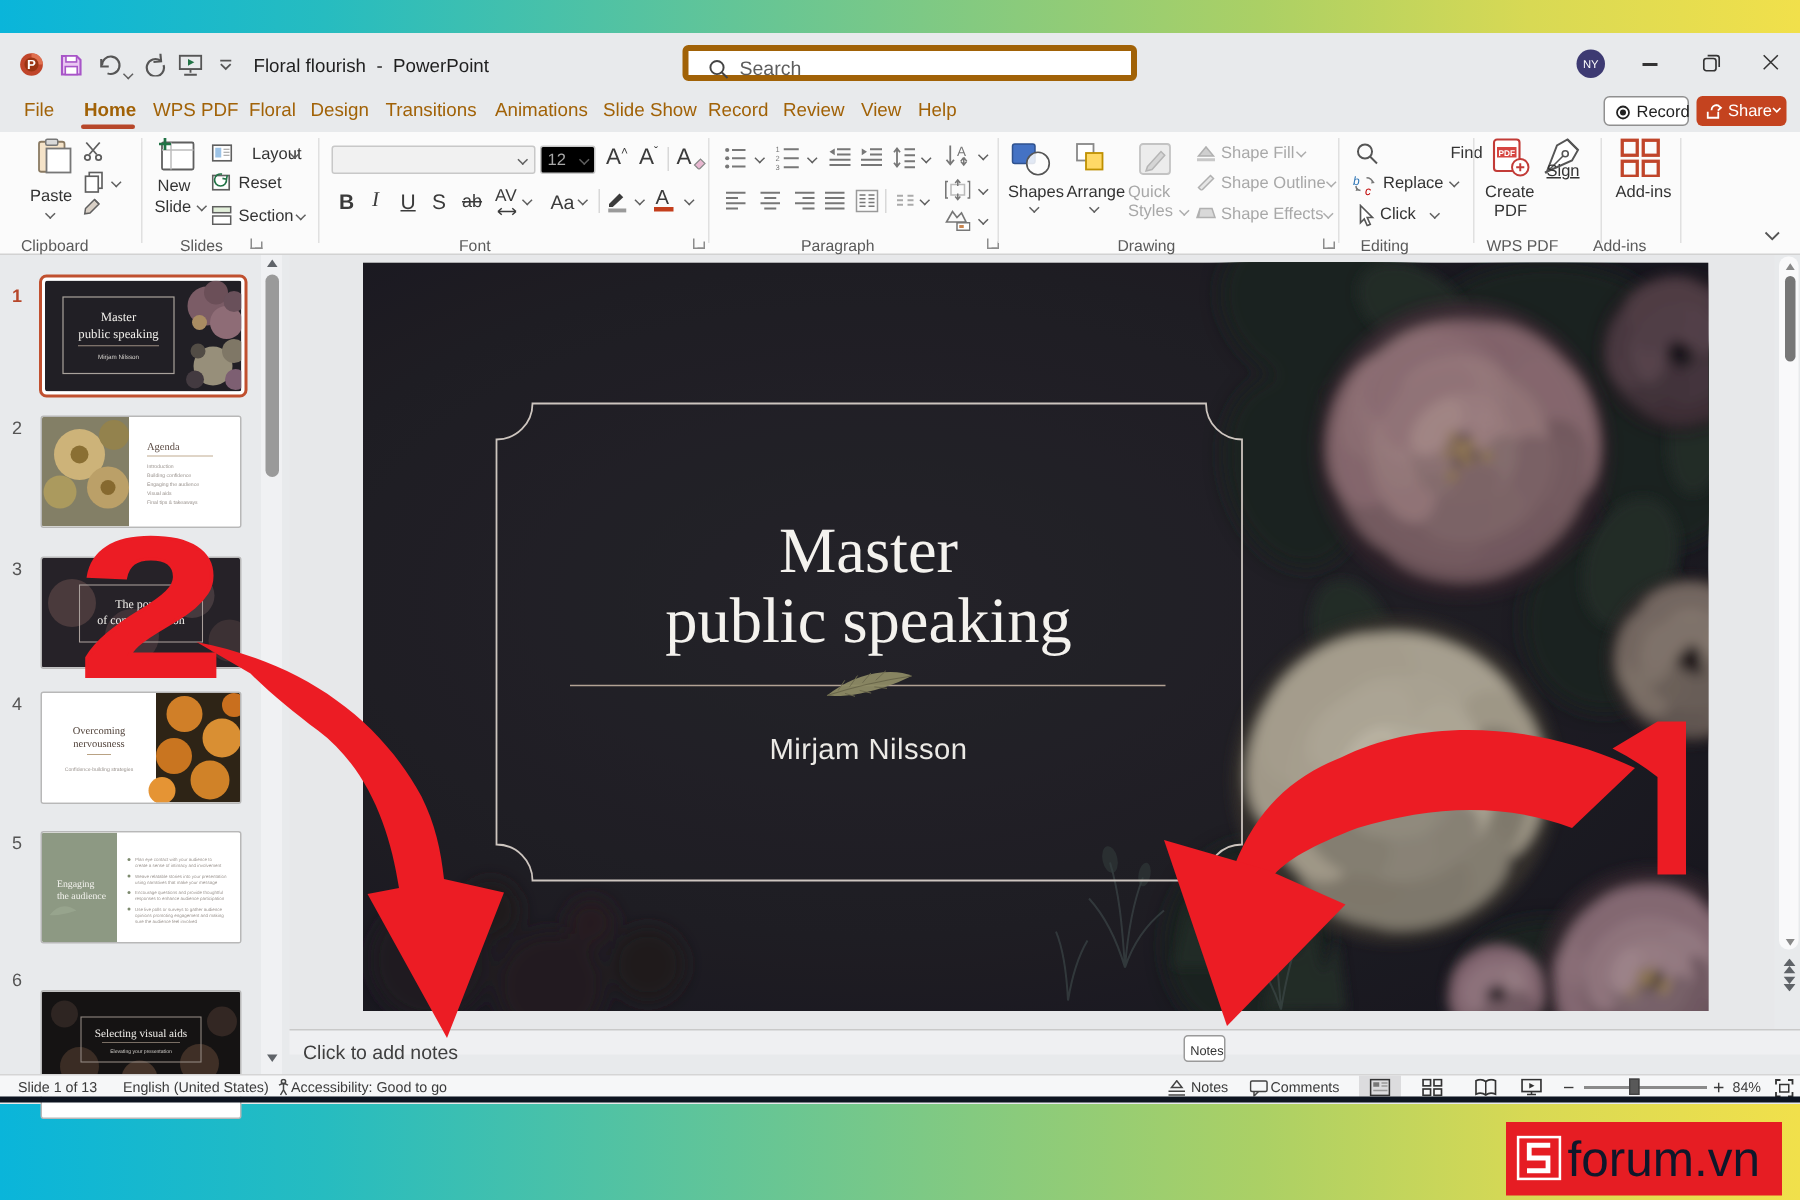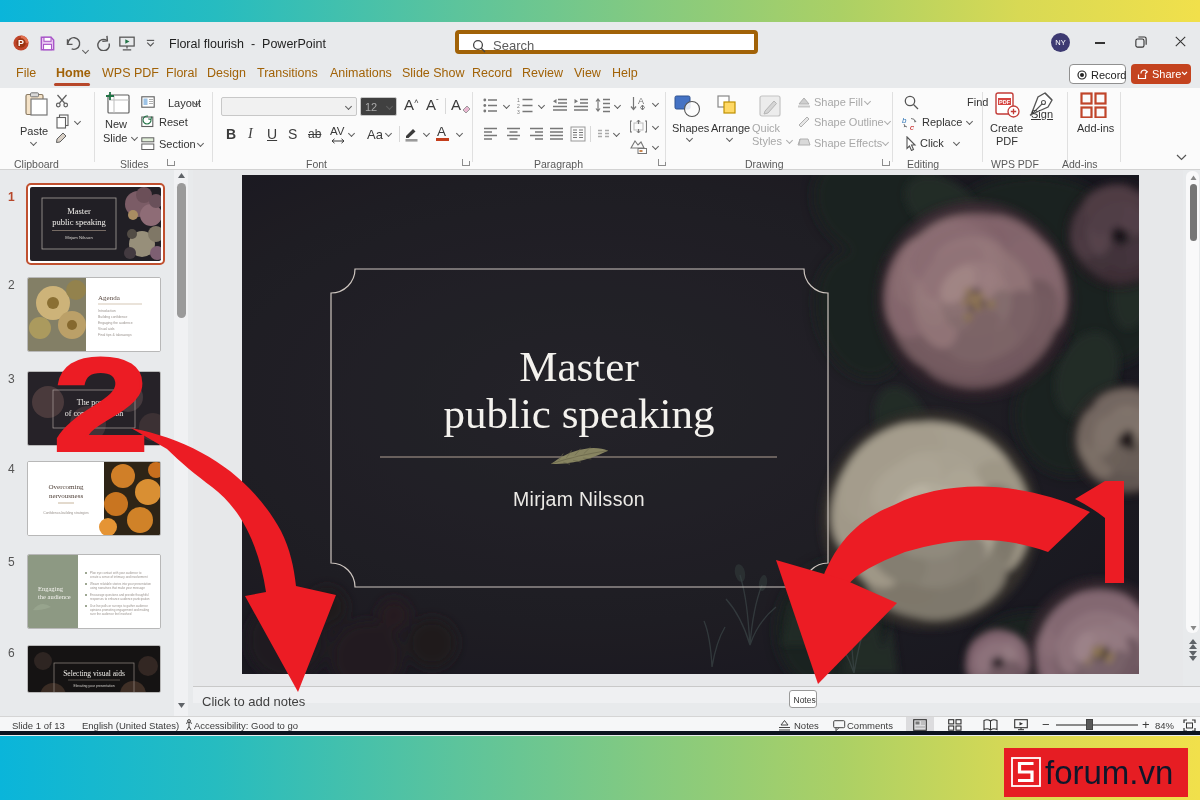--- a/index.html
+++ b/index.html
@@ -178,21 +178,21 @@
       <rect x="0.8" y="7" width="12" height="5.5" fill="#fff" stroke="#5f5f5f" stroke-width="1"></rect>
     </svg>
     <span class="ribtxt" style="left:159px;top:50px;">Section</span>
     <span class="chev" style="position:absolute;left:197px;top:53px"></span>
     <span class="glabel" style="left:120px;top:70px;width:60px">Slides</span>
     <div class="gsep" style="left:212px"></div>
 
     <div class="abs" style="left:221px;top:9px;width:136px;height:19px;background:#f1f1f1;border:1px solid #c8c8c8;border-radius:2px">
       <span class="chev" style="position:absolute;right:4px;top:6px"></span>
     </div>
-    <div class="abs" style="left:360px;top:9px;width:37px;height:19px;background:#404040;border:1px solid #c8c8c8;border-radius:2px">
+    <div class="abs" style="left:360px;top:9px;width:37px;height:19px;background:#000000;border:1px solid #c8c8c8;border-radius:2px">
       <span class="abs gray" style="left:4px;top:3px;font-size:11px">12</span>
       <span class="chev" style="position:absolute;right:3px;top:6px"></span>
     </div>
     <span class="abs" style="left:404px;top:8px;font-size:15px;color:#3b3b3b">A<sup style="font-size:8px">˄</sup></span>
     <span class="abs" style="left:426px;top:8px;font-size:15px;color:#3b3b3b">A<sup style="font-size:8px">ˇ</sup></span>
     <div class="abs" style="left:445px;top:10px;width:1px;height:16px;background:#d8d8d8"></div>
     <span class="abs" style="left:451px;top:8px;font-size:15px;color:#3b3b3b">A<tspan></tspan></span>
     <svg class="abs" style="left:462px;top:16px" width="9" height="9" viewBox="0 0 9 9">
         <path d="M1 6 L5 2 l3 3 -4 4 z" fill="#e8b7d0" stroke="#888" stroke-width="0.8"></path>
       </svg>
@@ -486,21 +486,21 @@
             <text x="62" y="41">Encourage questions and provide thoughtful</text>
           <text x="62" y="45">responses to enhance audience participation</text>
           <circle cx="58" cy="51" r="1" fill="#7c8a6e"></circle>
             <text x="62" y="52">Use live polls or surveys to gather audience</text>
           <text x="62" y="56">opinions promoting engagement and making</text>
           <text x="62" y="60">sure the audience feel involved</text>
         </g>
       </svg>
     </div>
 
-    <div class="thumb" style="top:475px;height:48px">
+    <div class="thumb" style="top:490px;height:86px">
       <svg width="132" height="67" viewBox="0 0 132 67">
         <rect width="132" height="67" fill="#151313"></rect>
         <circle cx="25" cy="50" r="13" fill="#3a2c24"></circle>
           <circle cx="65" cy="58" r="12" fill="#45342a"></circle>
         <circle cx="105" cy="48" r="13" fill="#3f2f26"></circle>
           <circle cx="120" cy="20" r="10" fill="#332723"></circle>
         <circle cx="15" cy="15" r="9" fill="#2e2522"></circle>
         <rect x="26" y="17" width="80" height="30" fill="none" stroke="#948b84" stroke-width="0.7"></rect>
         <text x="66" y="30" font-family="Liberation Serif,serif" font-size="7.5" fill="#f0eeea" text-anchor="middle">Selecting visual aids</text>
         <path d="M40 34 h52" stroke="#9b8d80" stroke-width="0.5"></path>

